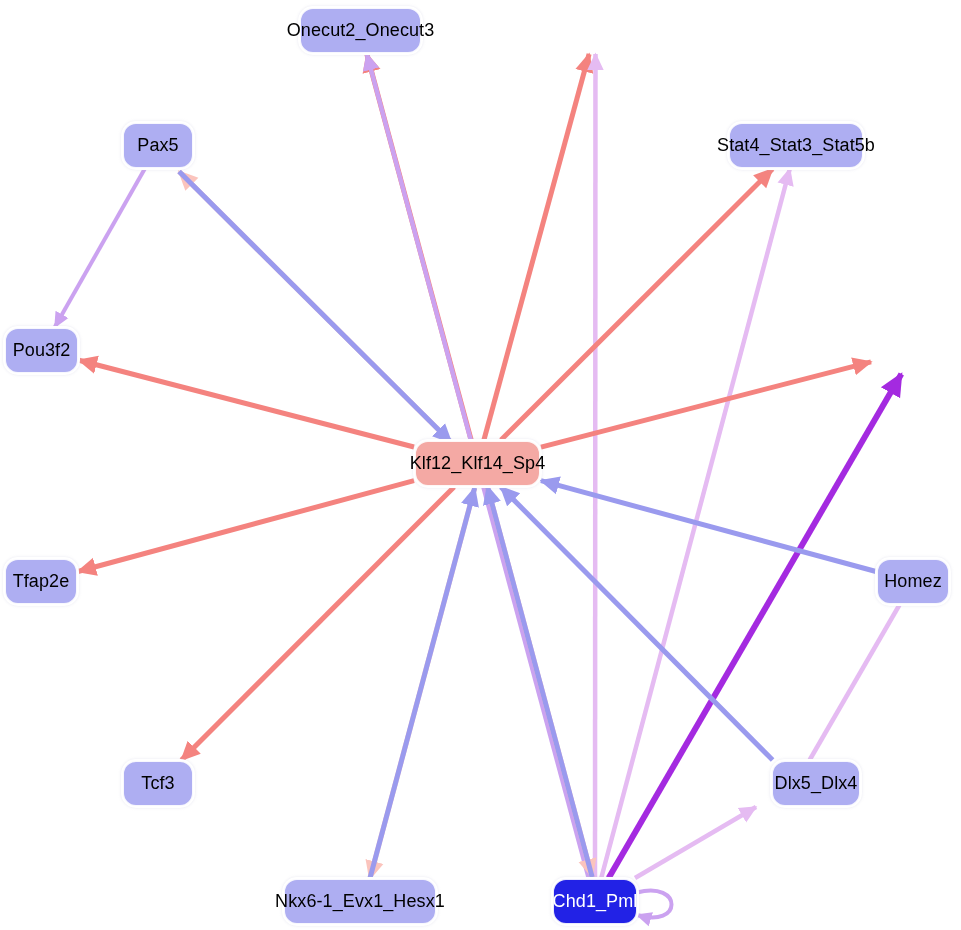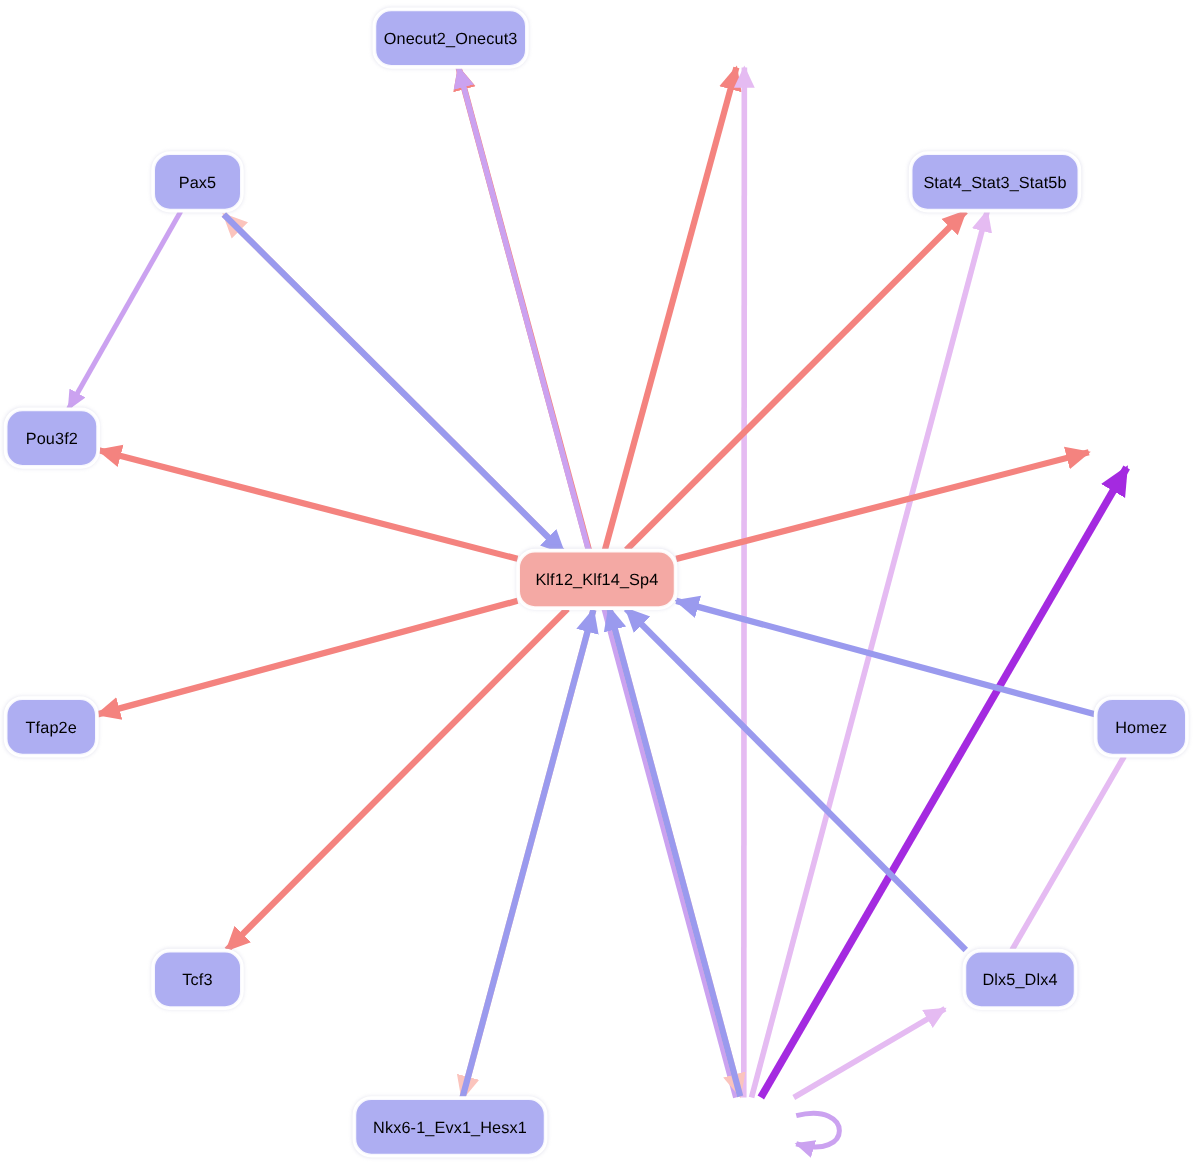--- a/index.html
+++ b/index.html
@@ -10,21 +10,21 @@
   }
   #canvas{position:relative;width:961px;height:930px;background:#ffffff;}
   #edges{position:absolute;left:0;top:0;width:961px;height:930px;}
   .node{
     position:absolute;
     box-sizing:border-box;
     display:flex;align-items:center;justify-content:center;
     border-radius:13px;
     border:1px solid rgba(255,255,255,0.9);
     box-shadow:0 0 0 2px #ffffff, 0 0 3px 2px rgba(180,180,210,0.30);
-    font-size:13px;
+    font-size:18px;
     color:#000000;
     letter-spacing:0.1px;
     white-space:nowrap;
     z-index:5;
   }
   .node.light{background:#aeaef2;}
   .node.hub{background:#f4a9a4;}
   .node.strong{background:#2222e6;color:#ffffff;}
 </style>
 </head>
@@ -193,13 +193,16 @@
     </div>
     <div class="node light" style="left: 772px; top: 761px; width: 88px; height: 45px;">
       <span>Dlx5_Dlx4</span>
     </div>
     <div class="node light" style="left: 123px; top: 761px; width: 70px; height: 45px;">
       <span>Tcf3</span>
     </div>
     <div class="node light" style="left: 284px; top: 879px; width: 152px; height: 45px;">
       <span>Nkx6-1_Evx1_Hesx1</span>
     </div>
+    <div class="node strong" style="left: 553px; top: 879px; width: 84px; height: 45px;">
+      <span>Chd1_Pml</span>
+    </div>
   </div>
 
 </body></html>

